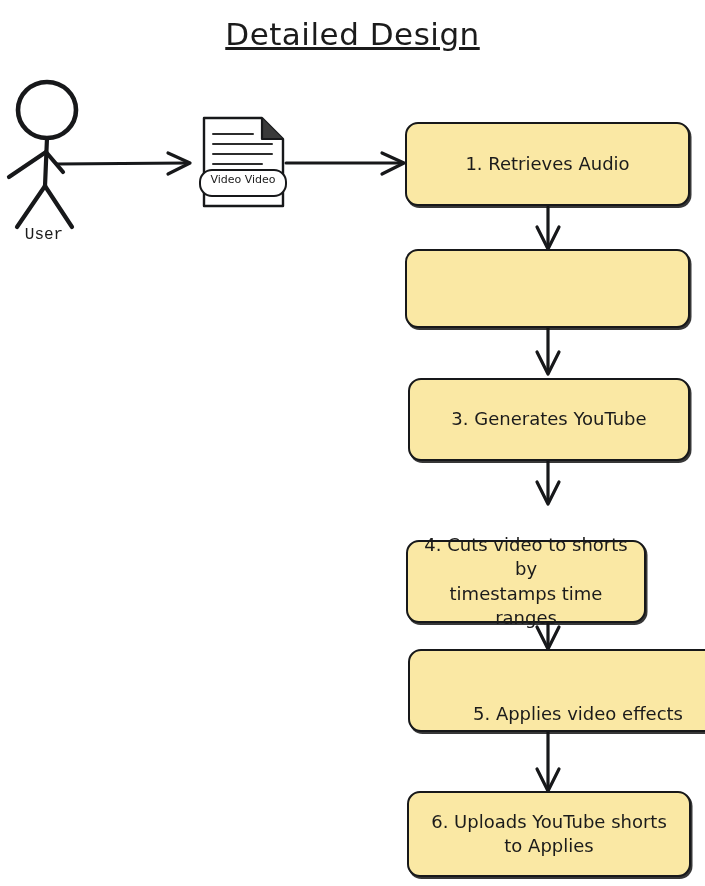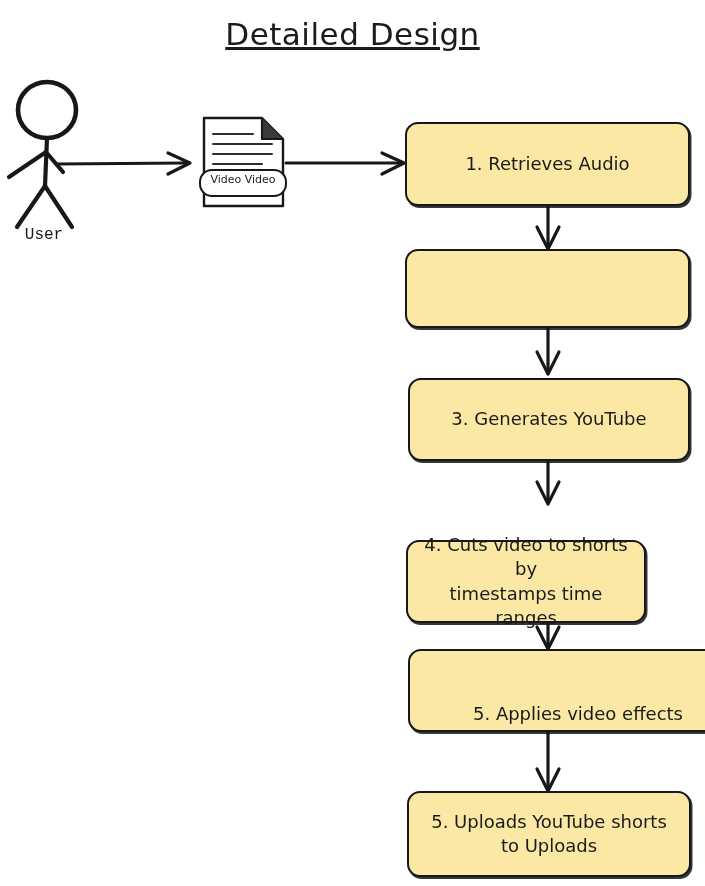--- a/index.html
+++ b/index.html
@@ -173,16 +173,16 @@
 </div>
 
 <div class="step-box" style="left:408px; top:649px; width:340px; height:83px;align-items:flex-end;">
   <span class="step-text">
     <span>5. Applies video effects</span>
   </span>
 </div>
 
 <div class="step-box" style="left:407px; top:791px; width:284px; height:86px;">
   <span class="step-text">
-    <span>5. Uploads YouTube shorts</span><br>
-    <span>to Uploads</span>
+    <span>6. Uploads YouTube shorts</span><br>
+    <span>to Applies</span>
   </span>
 </div>
 
 </body></html>

